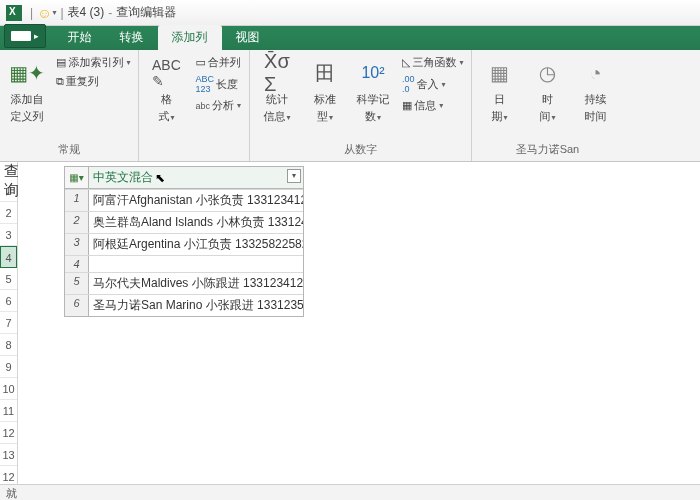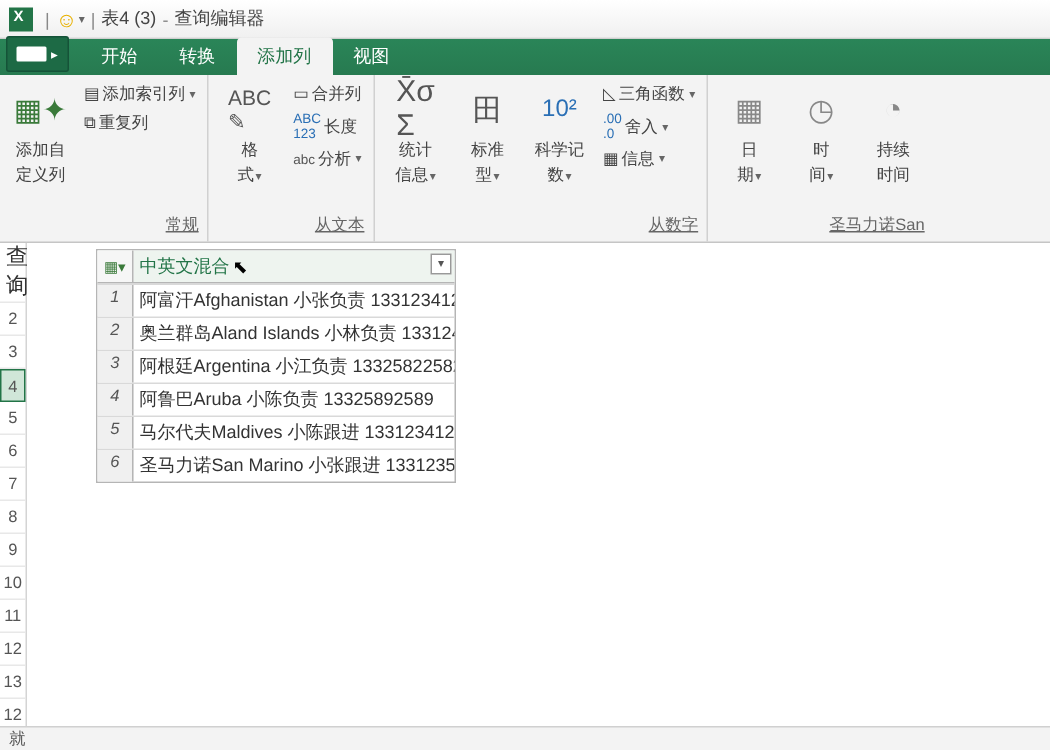--- a/index.html
+++ b/index.html
@@ -16,21 +16,21 @@
   .ribbon-tabs { height: 24px; background: linear-gradient(#2a8558,#277a50); display: flex; align-items: flex-end; padding-left: 4px; font-size: 12px; }
   .filebtn { height: 24px; display:flex; align-items:center; padding:0 6px; background:#1d6a45; border:1px solid #155338; border-radius:2px; margin-right:8px; margin-bottom:2px; }
   .filebtn .btn-bar { display:inline-block; width:20px; height:10px; background:#fff; border-radius:1px; }
   .filebtn .arrow { color:#fff; font-size:9px; margin-left:3px; }
   .ribbon-tabs .tab { color:#fff; padding:4px 14px; cursor:pointer; }
   .ribbon-tabs .tab.active { background:#f3f3f3; color:#227447; border-top-left-radius:3px; border-top-right-radius:3px; }
   
   .ribbon { height: 112px; background:#f3f3f3; border-bottom:1px solid #c5c5c5; display:flex; position:relative; }
   .group { border-right:1px solid #d0d0d0; display:flex; flex-direction:column; justify-content:space-between; padding:4px 6px 2px 6px; }
   .group-body { display:flex; align-items:flex-start; gap:6px; flex:1; }
-  .group-label { font-size:11px; color:#666; text-align:right; padding:2px 0;text-decoration:underline; }
+  .group-label { font-size:11px; color:#666; text-align:center; padding:2px 0; }
   .vbtn { display:flex; flex-direction:column; align-items:center; font-size:11px; color:#444; cursor:pointer; padding:2px 4px; gap:2px; }
   .vbtn .glyph { width:34px; height:34px; display:flex; align-items:center; justify-content:center; font-size:20px; color:#3a7a3a; }
   .stack { display:flex; flex-direction:column; gap:2px; font-size:11px; color:#444; }
   .stack .row { display:flex; align-items:center; gap:2px; cursor:pointer; padding:1px 2px; white-space:nowrap; }
   .dd { font-size:8px; color:#666; margin-left:1px; }
   
   .leftgutter { position:absolute; left:0; top:162px; bottom:16px; width:18px; background:#fff; border-right:1px solid #d4d4d4; }
   .leftgutter .cell { height:22px; border-bottom:1px solid #e8e8e8; font-size:11px; color:#555; text-align:center; line-height:22px; }
   .leftgutter .cell.sel { background:#d0e6d8; border:1px solid #227447; }
   .leftgutter .qlabel { font-size:15px; color:#333; writing-mode:horizontal-tb; text-align:left; padding:2px; }
@@ -114,21 +114,20 @@
           <span class="glyph-sm" style="color:#2a6fb5;font-size:9px">ABC<br>123</span>
           <span>长度</span>
         </div>
         <div class="row">
           <span class="glyph-sm" style="color:#555;font-size:9px">abc</span>
           <span>分析</span>
           <span class="dd">▾</span>
         </div>
       </div>
     </div>
-    <div class="group-label">从文本</div>
   </div>
 
   <div class="group">
     <div class="group-body">
       <div class="vbtn">
         <span class="glyph" style="color:#555">X̄σ<br>Σ</span>
         <span>统计</span>
         <span><span>信息</span><span class="dd">▾</span></span>
       </div>
       <div class="vbtn">
@@ -220,21 +219,20 @@
     <div class="grid-row">
       <div class="rnum">2</div>
       <div class="rcell">奥兰群岛Aland Islands 小林负责 1331249</div>
     </div>
     <div class="grid-row">
       <div class="rnum">3</div>
       <div class="rcell">阿根廷Argentina 小江负责 13325822582</div>
     </div>
     <div class="grid-row">
       <div class="rnum">4</div>
-      <div class="rcell">阿鲁巴Aruba 小陈负责 13325892589</div>
     </div>
     <div class="grid-row">
       <div class="rnum">5</div>
       <div class="rcell">马尔代夫Maldives 小陈跟进 1331234124</div>
     </div>
     <div class="grid-row">
       <div class="rnum">6</div>
       <div class="rcell">圣马力诺San Marino 小张跟进 13312351</div>
     </div>
   </div>

